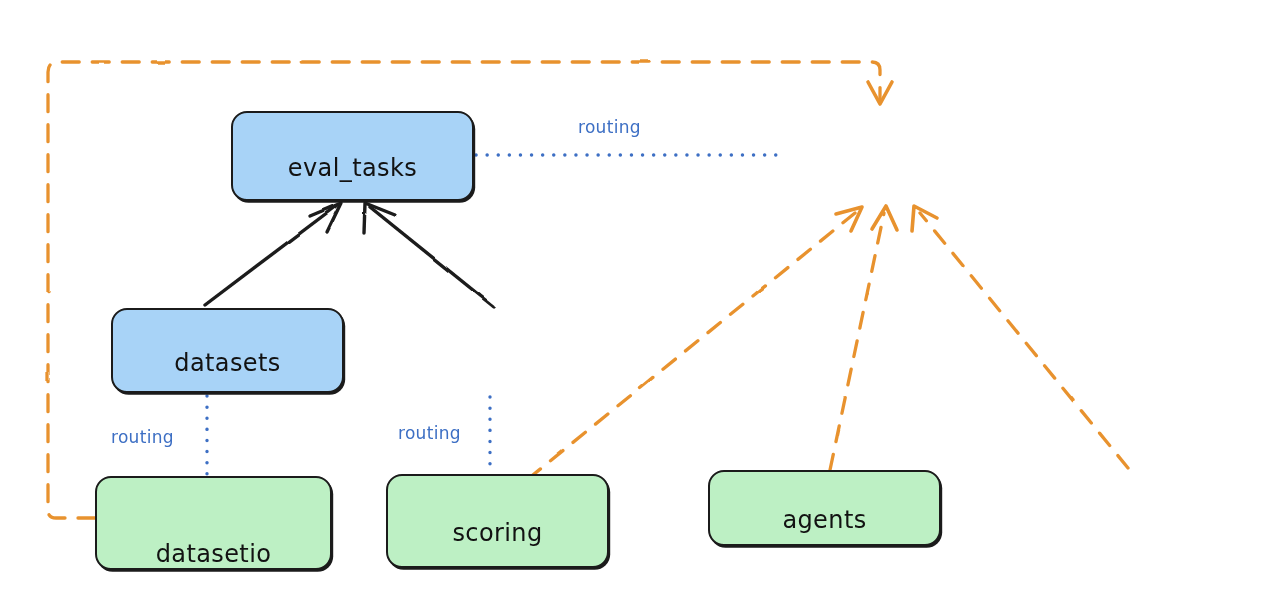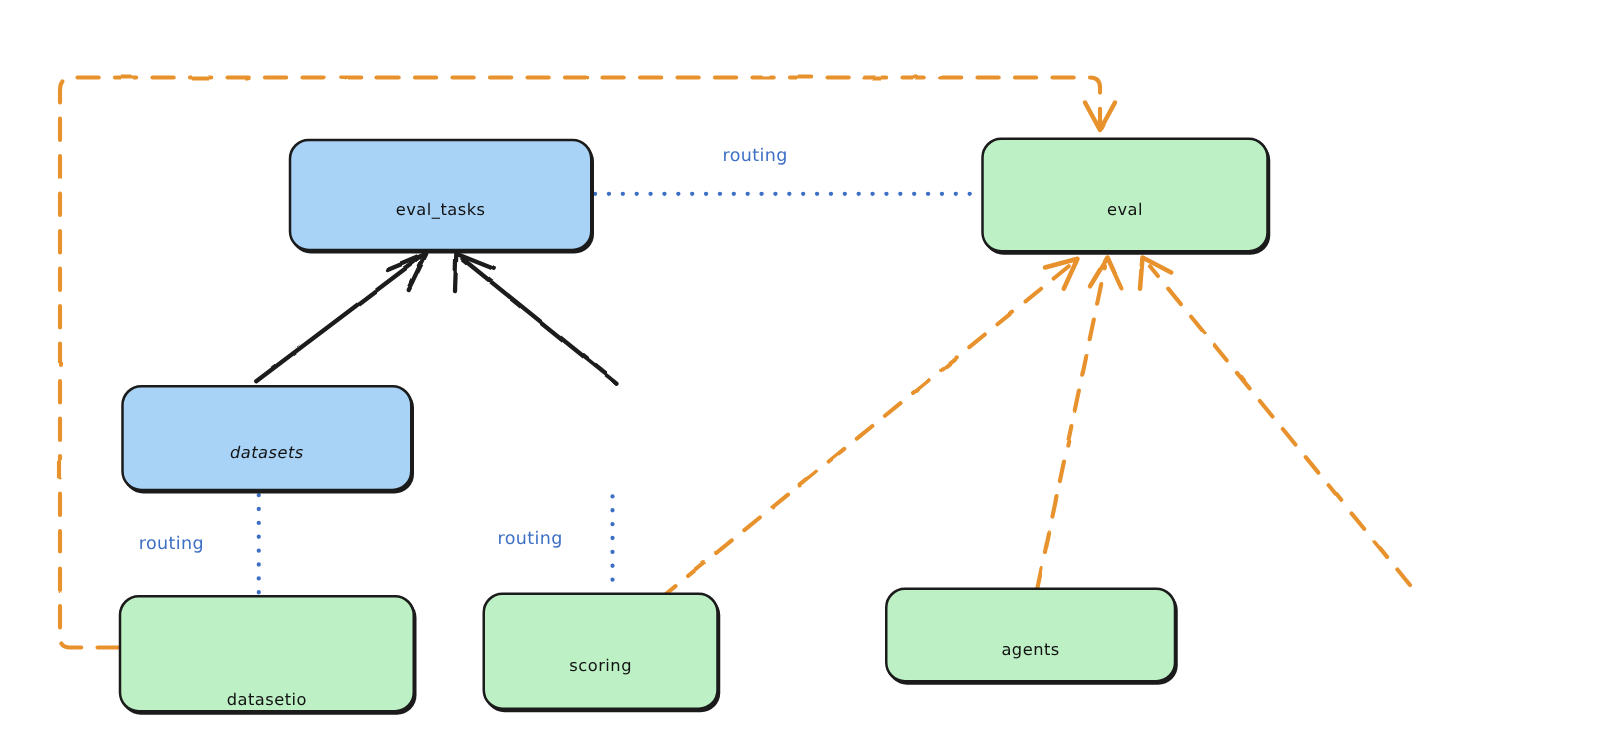--- a/index.html
+++ b/index.html
@@ -31,35 +31,35 @@
     border: 2.6px solid #1b1b1b;
     border-radius: 16px;
     display: flex;
     align-items: center;
     justify-content: center;
     z-index: 5;
     box-shadow: 1.6px 2.2px 0 -0.4px #1b1b1b;
   }
   .node .node-label {
     font-family: "DejaVu Sans", sans-serif;
-    font-size: 13px;
+    font-size: 24px;
     letter-spacing: 0.4px;
     color: #121212;
     text-align: center;
     white-space: nowrap;
     pointer-events: none;
     margin-top: 24px;
   }
   .node.blue  { background: #a8d3f7; }
   .node.green { background: #bdf0c4; }
 
   .edge-label {
     position: absolute;
     font-family: "DejaVu Sans", sans-serif;
-    font-size: 14px;
+    font-size: 17px;
     color: #3d6fc4;
     letter-spacing: 0.3px;
     white-space: nowrap;
     z-index: 6;
   }
 </style>
 </head>
 <body>
 
 <div id="canvas">
@@ -114,34 +114,31 @@
     <g>
       <path d="M 490 397 L 490 472" fill="none" stroke="#3d6fc4" stroke-width="3.4" stroke-linecap="round" stroke-dasharray="0.1 11"></path>
     </g>
 
   </svg>
 
   <div class="node blue" style="left:231px; top:111px; width:243px; height:90px;">
     <span class="node-label">eval_tasks</span>
   </div>
 
-  <div class="node green" style="left:785px; top:110px; width:230px; height:92px;">
-    <span class="node-label">eval</span>
-  </div>
 
-  <div class="node blue" style="left:97px; top:308px; width:233px; height:85px;font-style:italic;">
+  <div class="node blue" style="left:111px; top:308px; width:233px; height:85px;">
     <span class="node-label">datasets</span>
   </div>
 
 
   <div class="node green" style="left:95px; top:476px; width:237px; height:94px;align-items:flex-end;">
     <span class="node-label">datasetio</span>
   </div>
 
-  <div class="node green" style="left:386px; top:474px; width:189px; height:94px;">
+  <div class="node green" style="left:386px; top:474px; width:223px; height:94px;">
     <span class="node-label">scoring</span>
   </div>
 
   <div class="node green" style="left:708px; top:470px; width:233px; height:76px;">
     <span class="node-label">agents</span>
   </div>
 
 
   <div class="edge-label" style="left:578px; top:117px;">routing</div>
 

